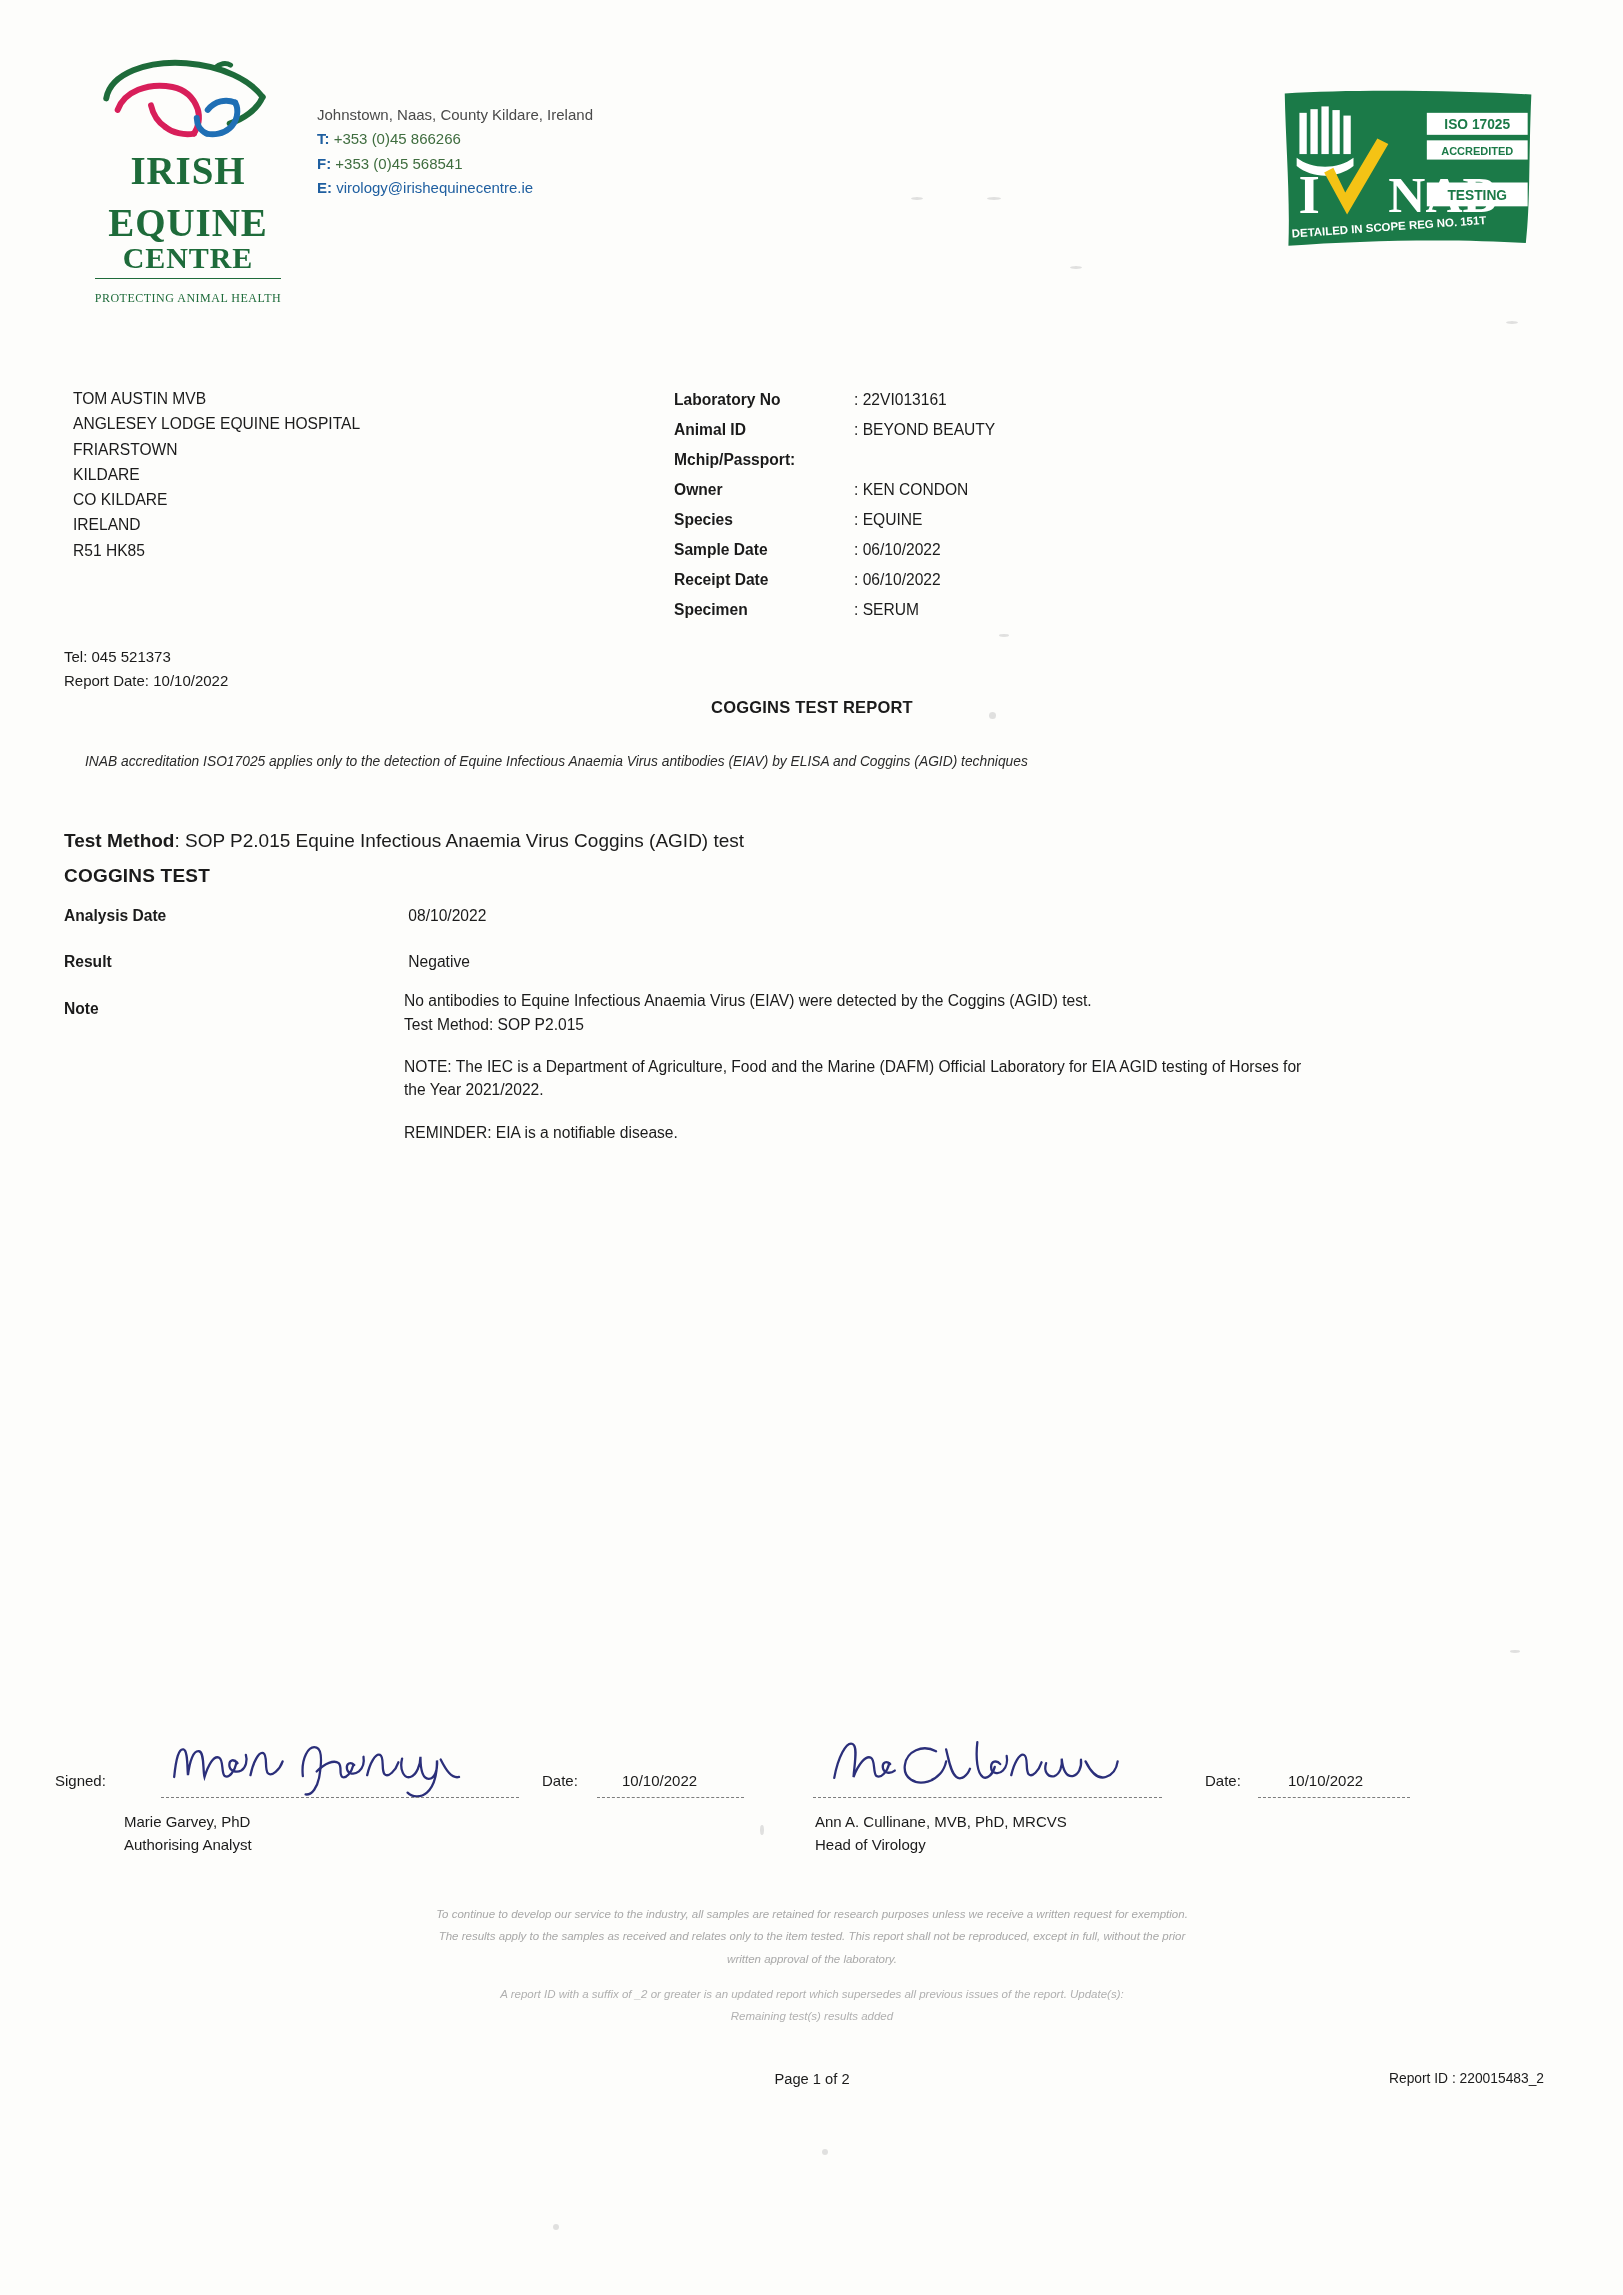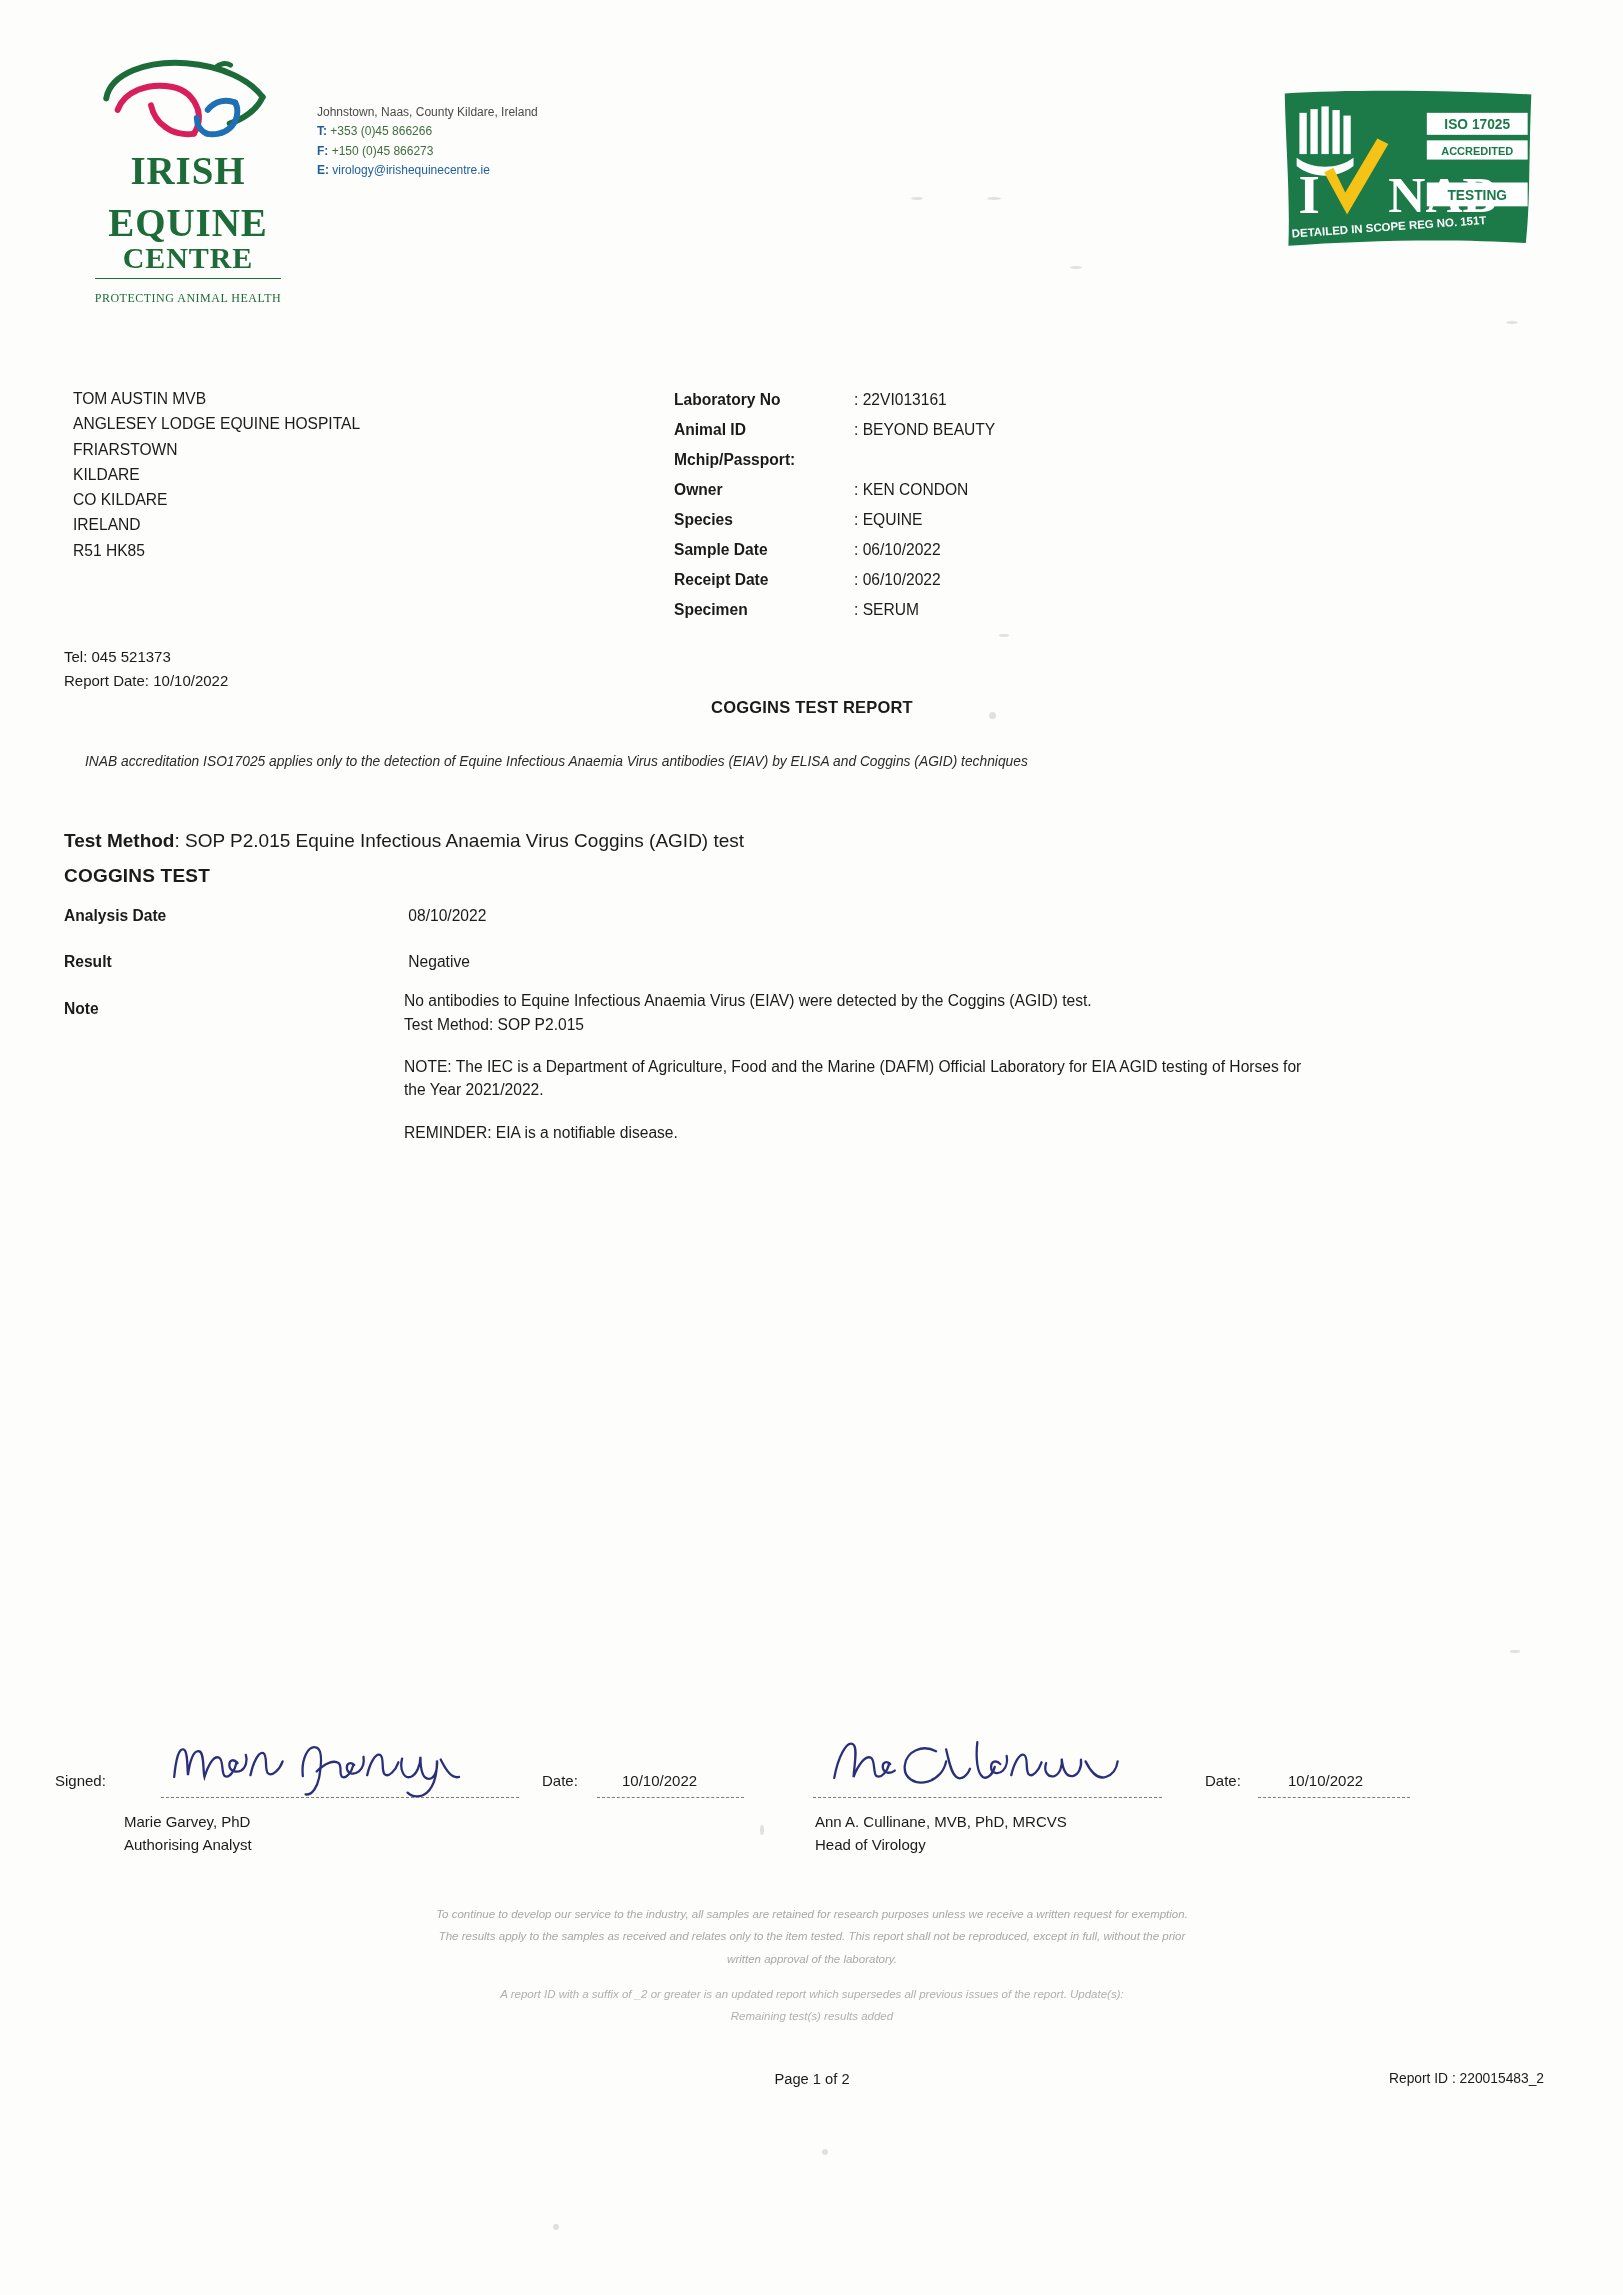--- a/index.html
+++ b/index.html
@@ -60,21 +60,21 @@
     letter-spacing: 0.5px;
     margin-top: 4.6px;
     border-top: 1.4px solid #1e6b3a;
     padding-top: 12px;
     display: inline-block;
   }
   .contact {
     position: absolute;
     left: 317px;
     top: 48px;
-    font-size: 12px;
+    font-size: 15px;
     line-height: 1.62;
     color: #3f6d3f;
   }
   .contact .addr { color: #4a4a4a; }
   .contact b { color: #1f5fa0; }
   .contact .em { color: #1f5fa0; }
 
   
   .inab {
     position: absolute;
@@ -296,21 +296,21 @@
     </div>
 
     <div class="contact">
       <div class="addr">Johnstown, Naas, County Kildare, Ireland</div>
       <div>
         <b>T:</b>
         <span>+353 (0)45 866266</span>
       </div>
       <div>
         <b>F:</b>
-        <span>+150 (0)45 866273</span>
+        <span>+353 (0)45 568541</span>
       </div>
       <div>
         <b>E:</b>
         <span class="em">virology@irishequinecentre.ie</span>
       </div>
     </div>
 
     <div class="inab">
       <svg viewBox="0 0 560 360" width="257" height="165" xmlns="http://www.w3.org/2000/svg">
         <path d="M10 10 C160 0, 400 4, 548 12 C542 150, 546 250, 536 336

